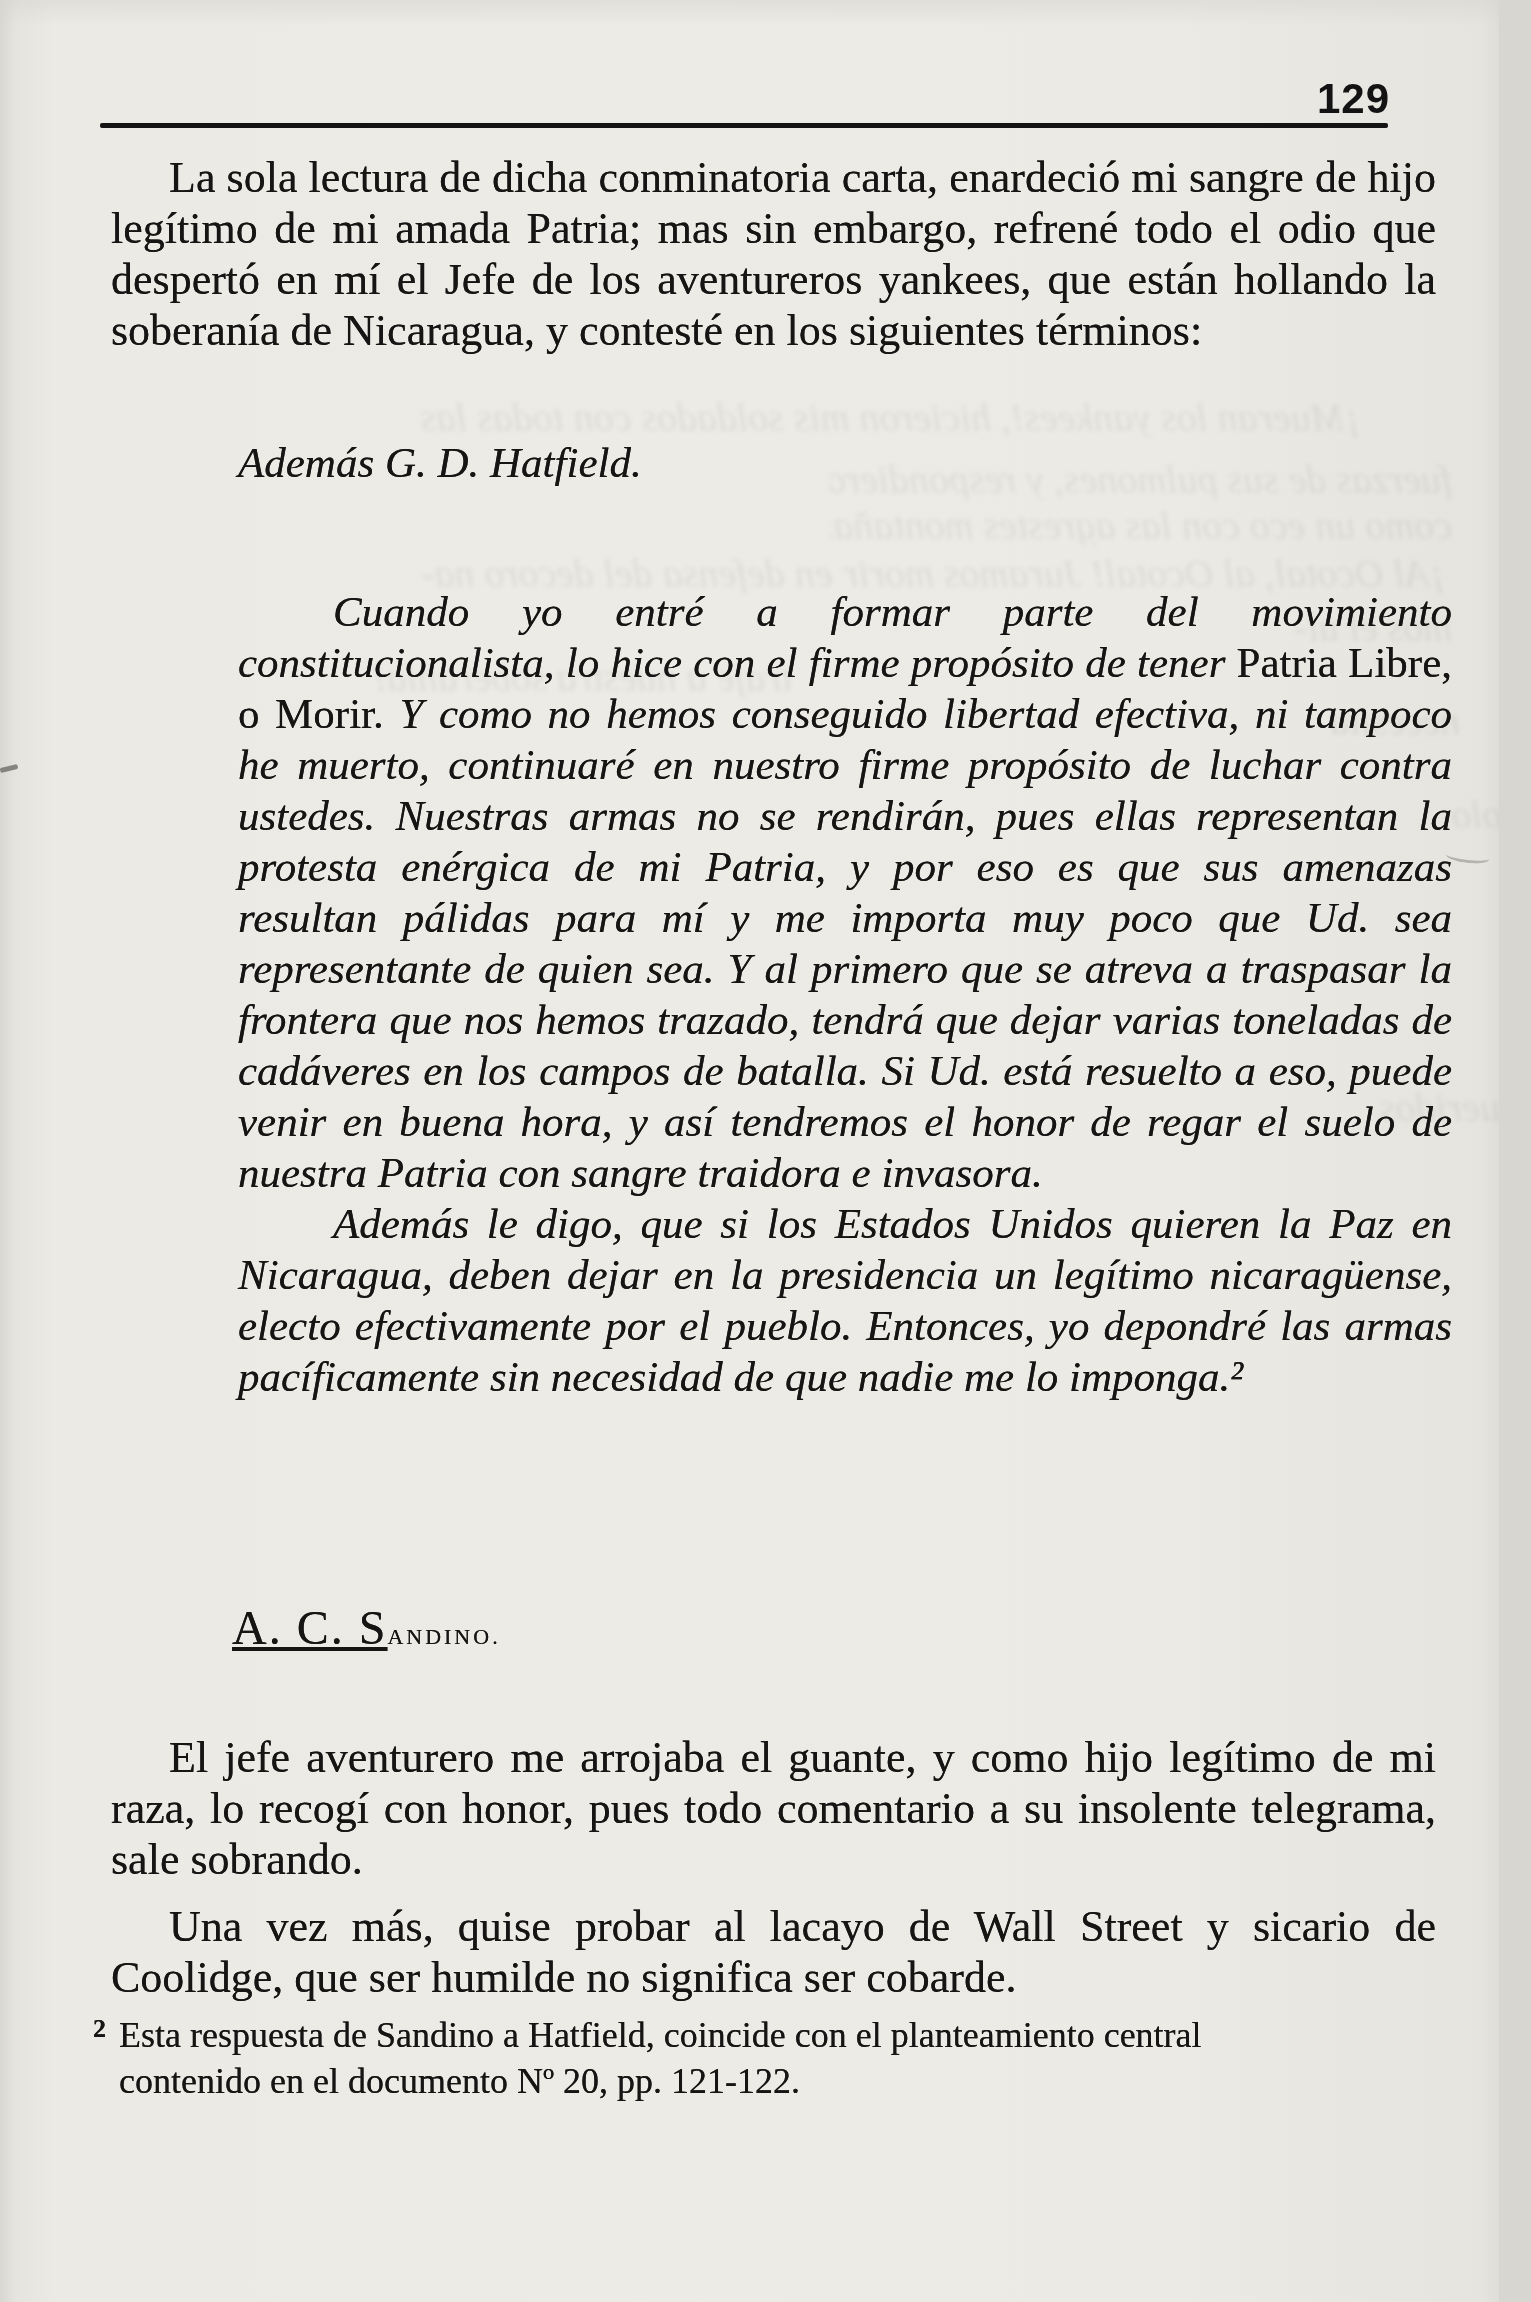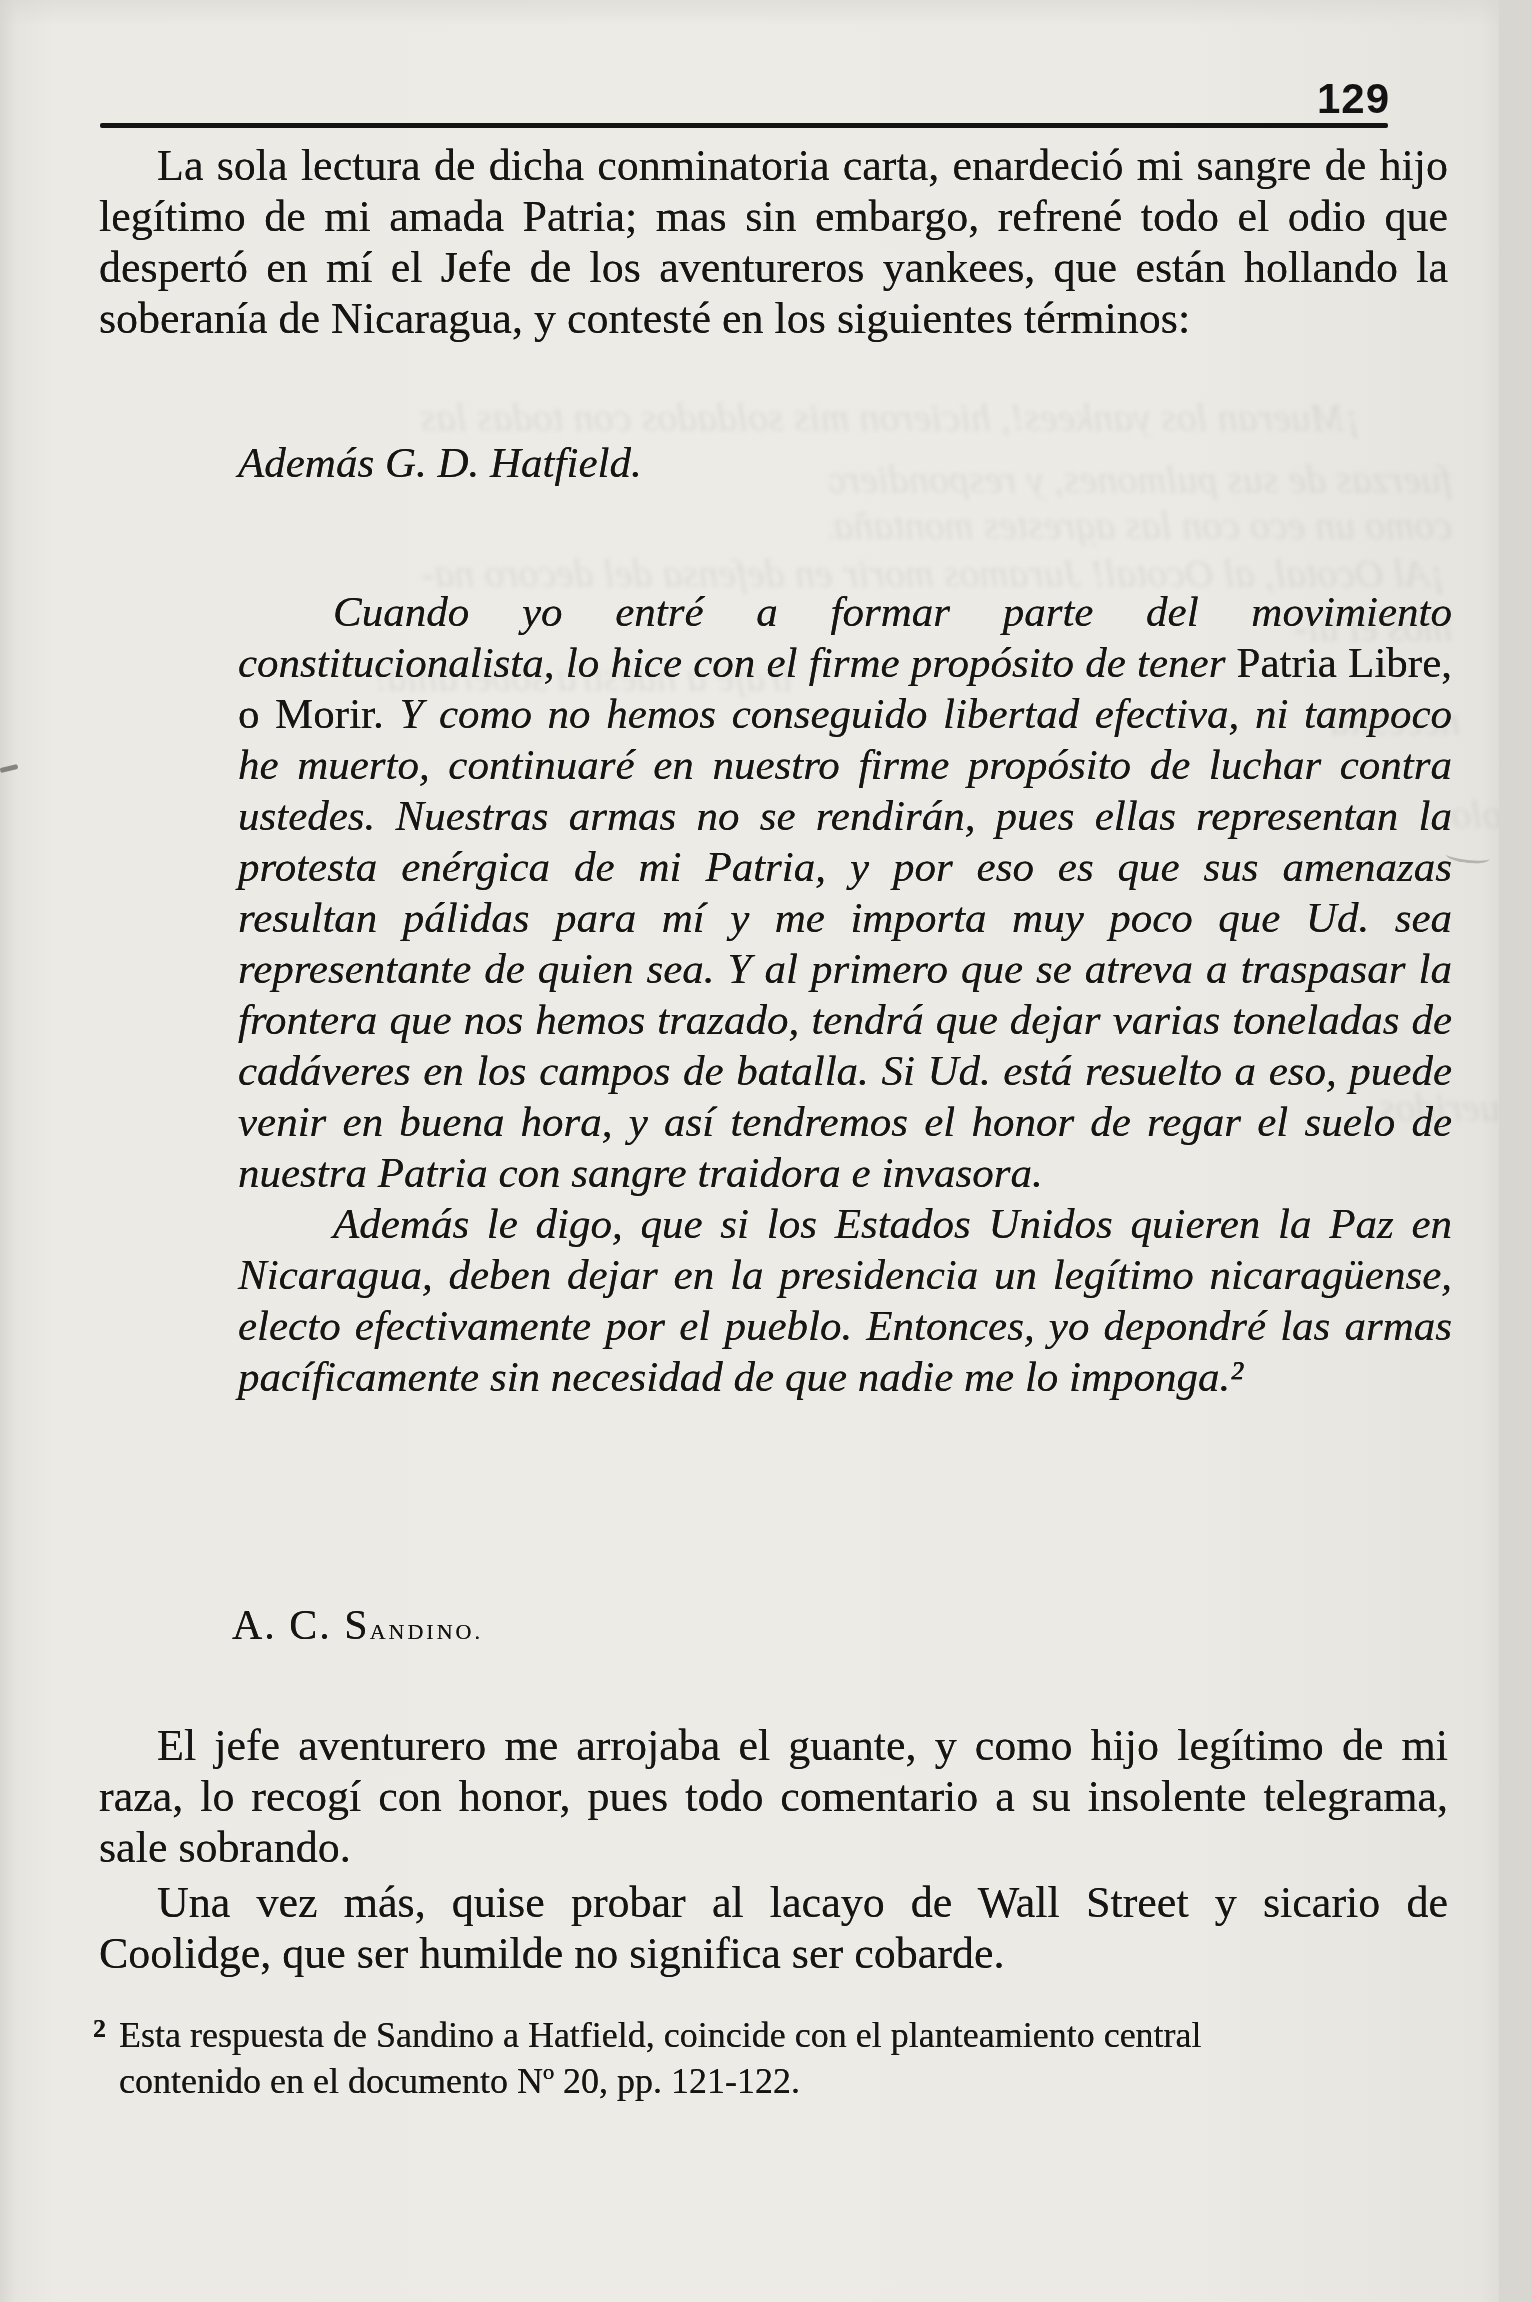--- a/index.html
+++ b/index.html
@@ -22,36 +22,36 @@
   }
   .header-rule {
     left:100px; top:123px; width:1288px; height:5px; background:#141414;
     border-radius:2px;
   }
 
   .body-text {
     font-size:44px; line-height:51px; text-align:justify; hyphens:auto;
   }
   .intro  { left:95px;  top:136px;  width:1357px; }
-  .intro p, .closing p { margin:4px; text-indent:58px; }
+  .intro p, .closing p { margin:16px; text-indent:58px; }
   .closing { left:95px; top:1716px; width:1357px; }
 
   .dateline-block {
     left:238px; top:437px; font-style:italic; font-size:43px; line-height:52px;
   }
   .letter-body {
     left:238px; top:586px; width:1214px;
     font-style:italic; font-size:43px; line-height:51px;
     text-align:justify; hyphens:auto;
   }
   .letter-body p { margin:0; text-indent:95px; }
   .roman-emphasis { font-style:normal; }
 
   .signature { left:232px; top:1604px; line-height:1; white-space:nowrap; }
-  .signature .sig-initials { font-size:42px; letter-spacing:2px; }
+  .signature .sig-initials { font-size:48px; letter-spacing:2px;text-decoration:underline; }
   .signature .sig-smallcaps { font-size:22px; letter-spacing:3px; }
 
   .footnote {
     left:93px; top:2012px; width:1176px; padding-left:26px; box-sizing:border-box;
     font-size:36px; line-height:46px; text-align:left;
   }
   .footnote .fn-marker {
     position:absolute; left:0; top:-6px; font-size:26px; font-weight:700;
   }
 

